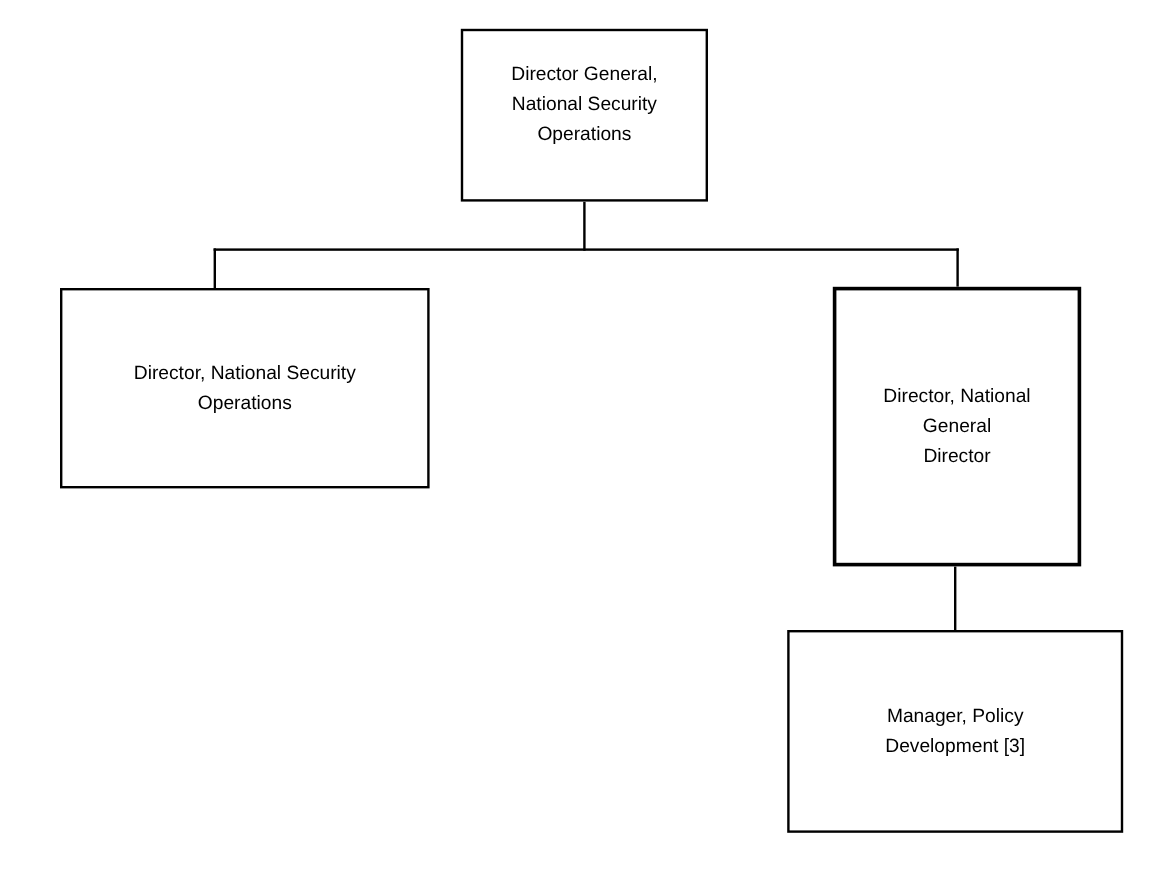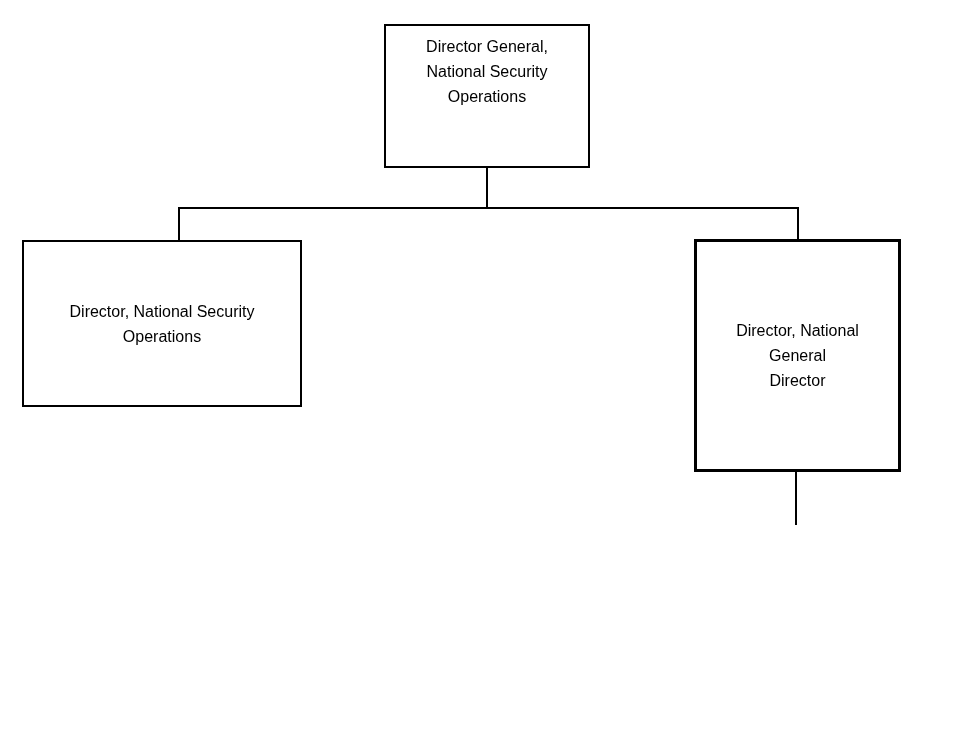--- a/index.html
+++ b/index.html
@@ -24,28 +24,28 @@
     display: flex;
     flex-direction: column;
     align-items: center;
     justify-content: center;
     text-align: center;
     font-size: 16px;
     line-height: 25px;
   }
   .node--top-align {
     justify-content: flex-start;
-    padding-top: 8px;
+    padding-top: 24px;
   }
   .node--bold {
     border-width: 3px;
     font-weight: 400;
   }
   #node-director-general { left: 384px; top: 24px;  width: 206px; height: 144px; }
-  #node-director-nso     { left: 22px;  top: 240px; width: 280px; height: 167px; }
+  #node-director-nso     { left: 50px;  top: 240px; width: 308px; height: 167px; }
   #node-director-nsaa    { left: 694px; top: 239px; width: 207px; height: 233px; }
   #node-manager-pd       { left: 656px; top: 525px; width: 280px; height: 169px; }
 
   .conn {
     position: absolute;
     background: #000000;
   }
   #conn-top-stem     { left: 486px; top: 168px; width: 2px;   height: 41px; }
   #conn-rail         { left: 178px; top: 207px; width: 621px; height: 2px;  }
   #conn-drop-left    { left: 178px; top: 207px; width: 2px;   height: 33px; }
@@ -73,14 +73,18 @@
     <div>Director, National Security</div>
     <div>Operations</div>
   </div>
 
   <div class="node node--bold" id="node-director-nsaa">
     <div>Director, National</div>
     <div>General</div>
     <div>Director</div>
   </div>
 
+  <div class="node" id="node-manager-pd">
+    <div>Manager, Policy</div>
+    <div>Development [3]</div>
+  </div>
 
 </div>
 
 </body></html>

